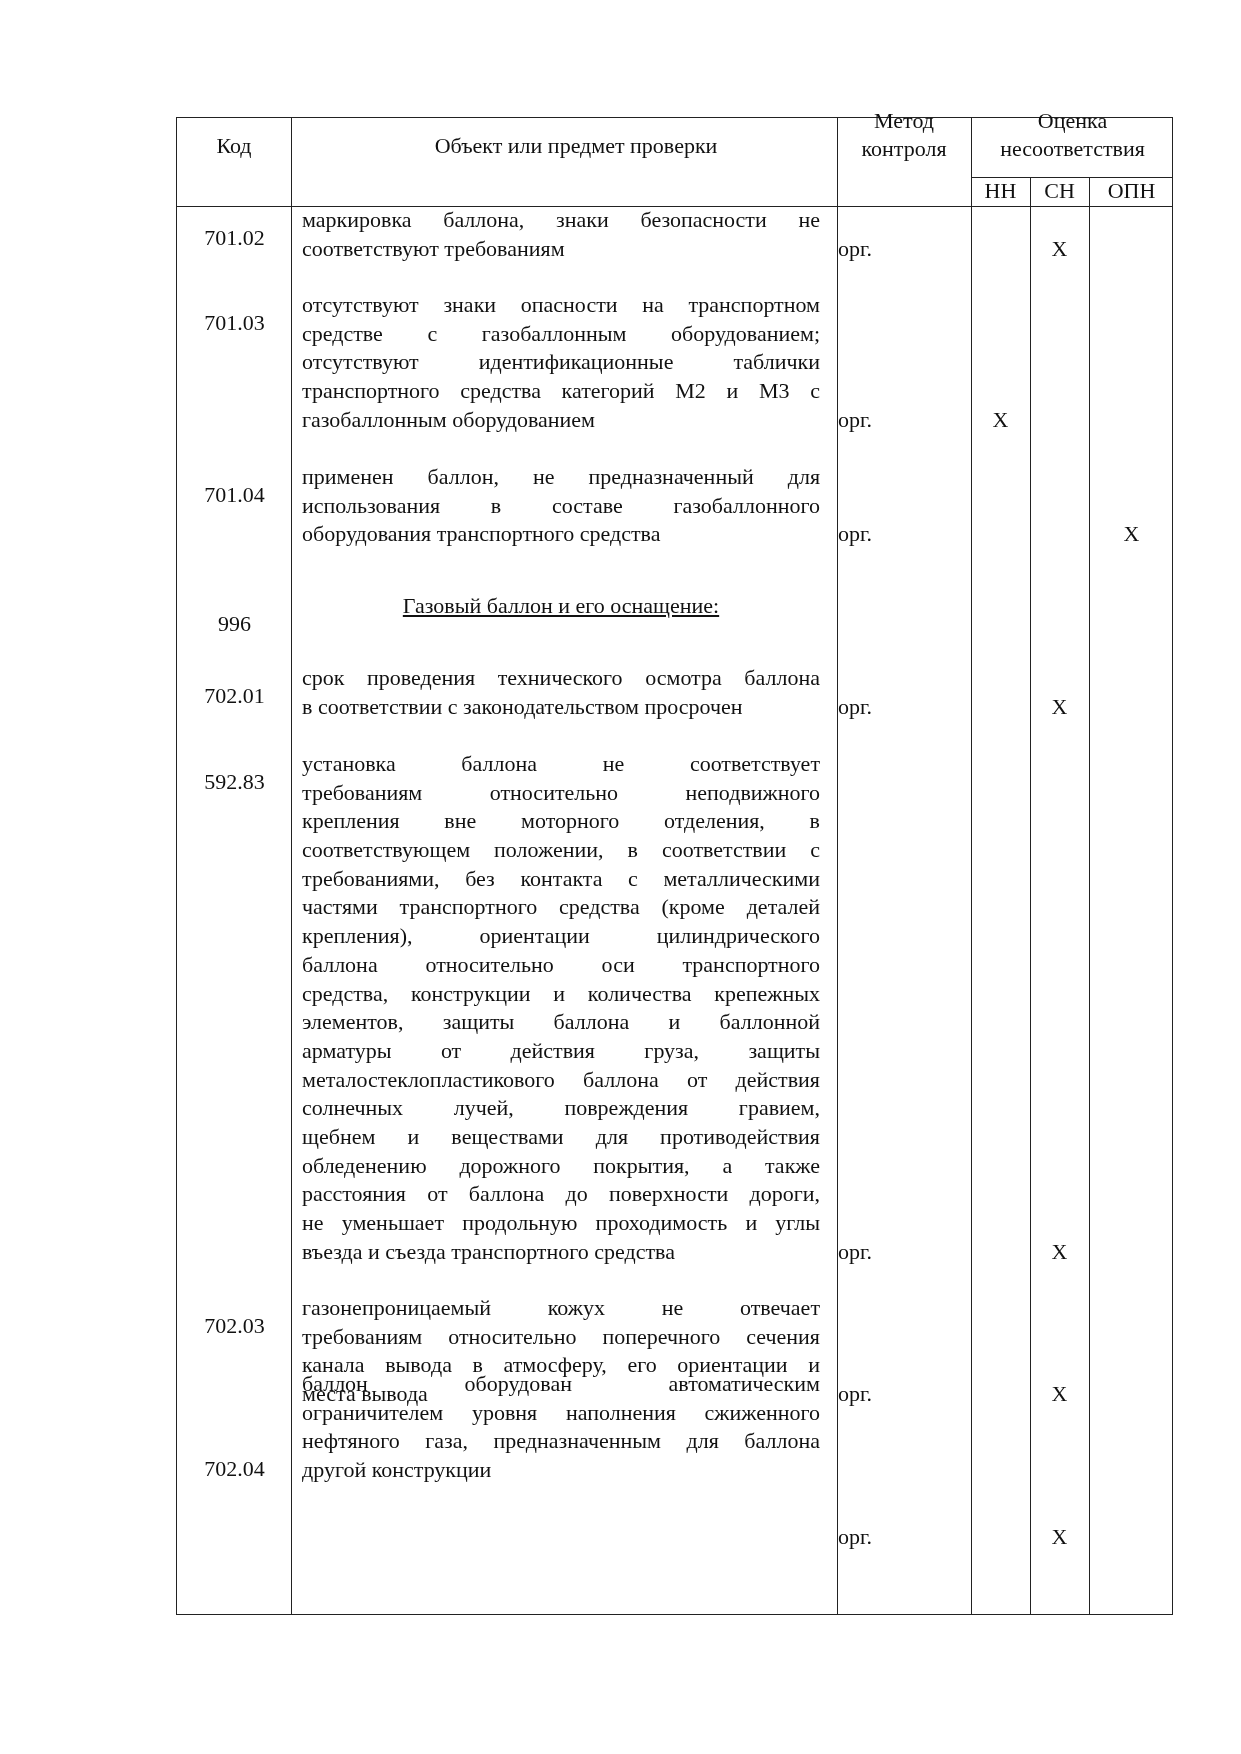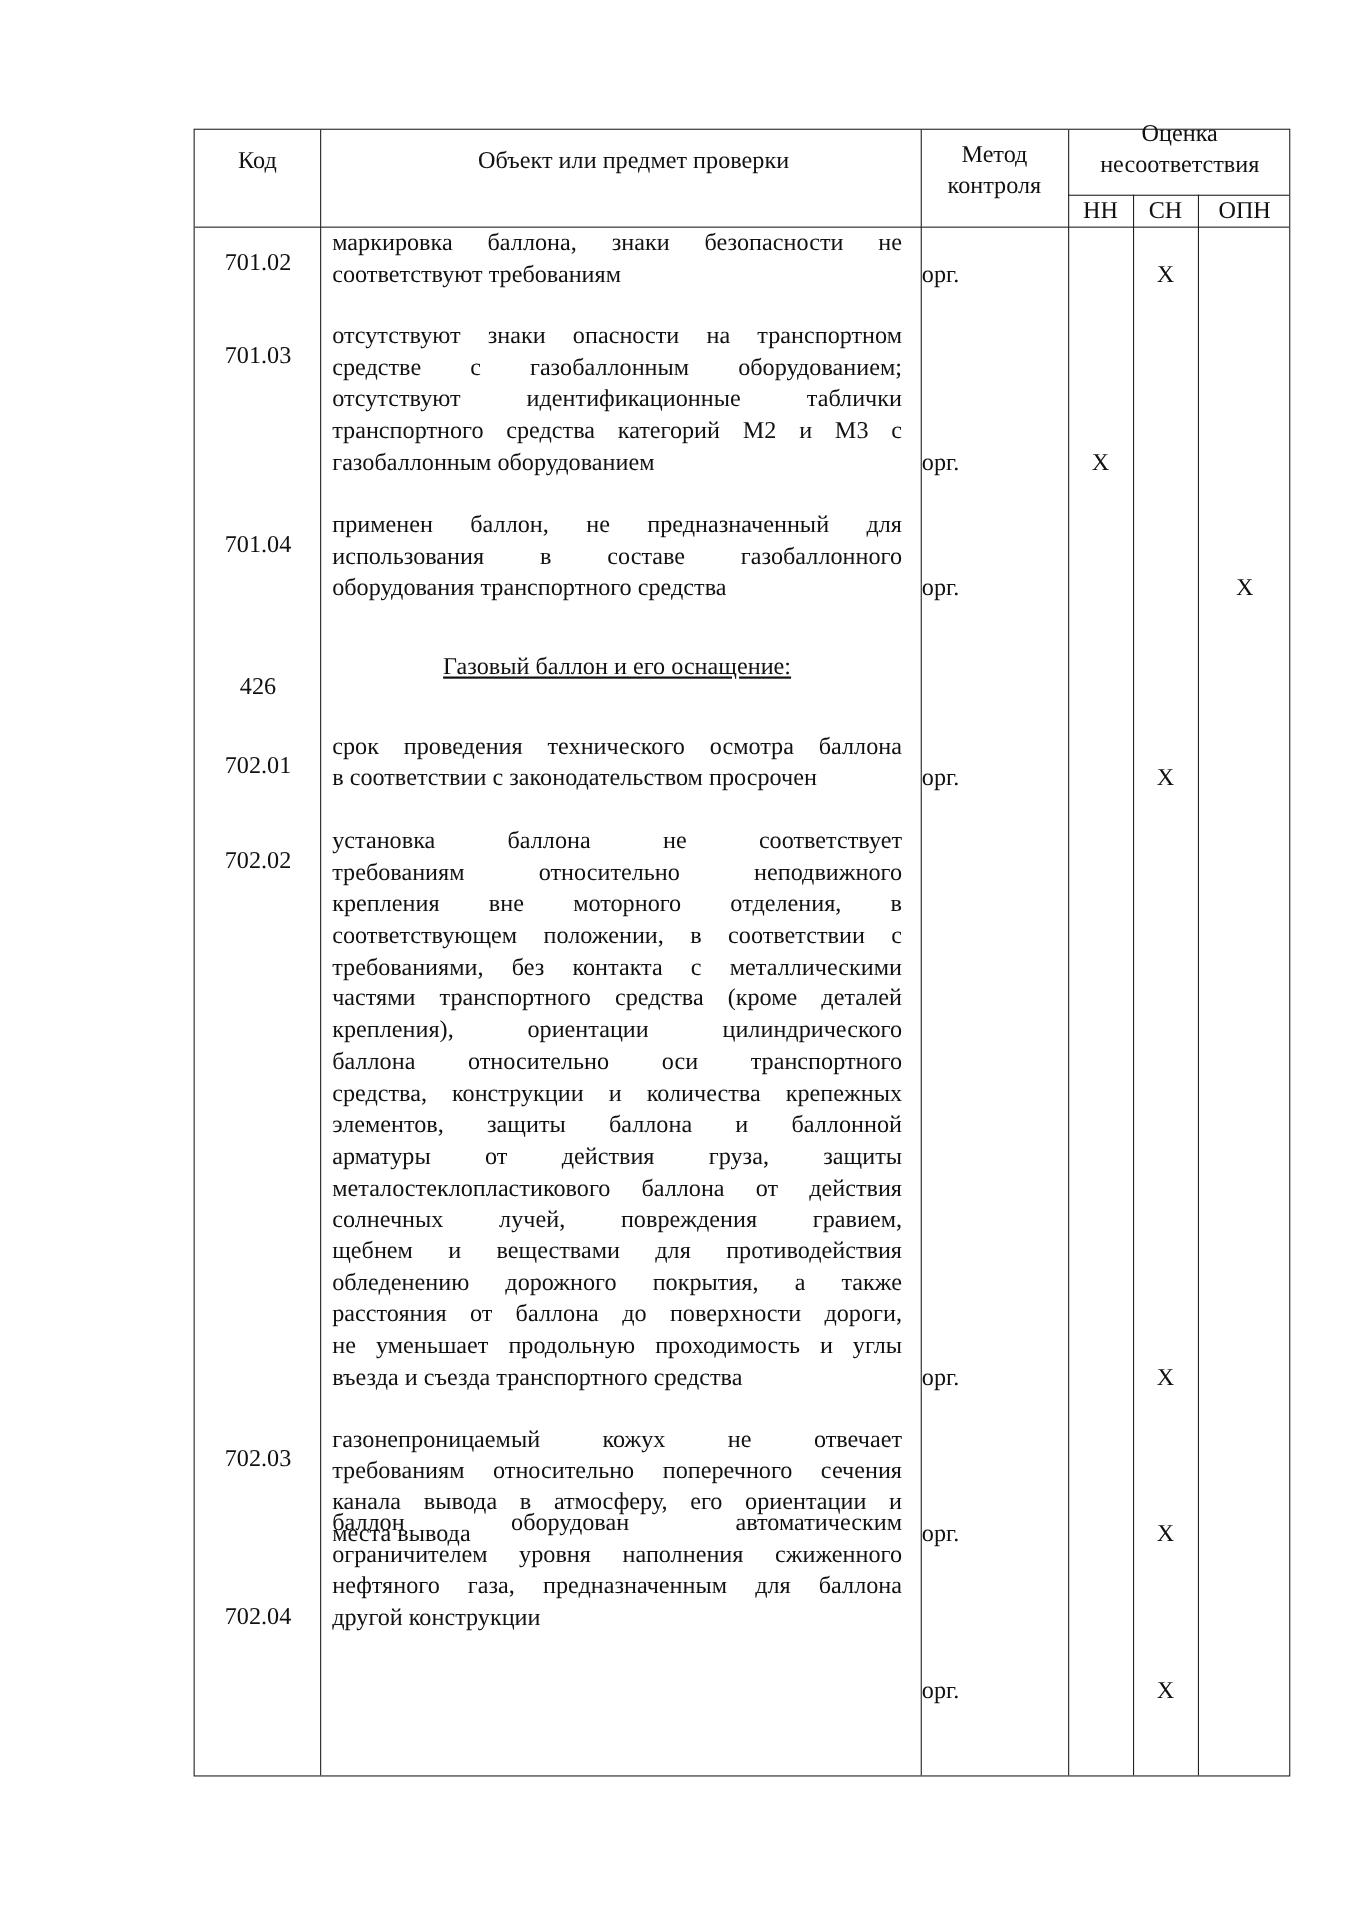--- a/index.html
+++ b/index.html
@@ -31,21 +31,21 @@
     <div class="vline" style="left:660px"></div>
     <div class="vline" style="left:794px"></div>
     <div class="vline" style="left:853px; top:59px"></div>
     <div class="vline" style="left:912px; top:59px"></div>
 
     <div class="hline" style="left:794px; right:0; top:59px"></div>
     <div class="hline" style="left:0; right:0; top:88px"></div>
 
     <div class="hdr" style="left:0; width:114px; top:14px;">Код</div>
     <div class="hdr" style="left:114px; width:546px; top:14px;padding-left:12px;">Объект или предмет проверки</div>
-    <div class="hdr" style="left:660px; width:134px; top:-11px;margin-top:19px;">
+    <div class="hdr" style="left:660px; width:134px; top:-11px;">
       <div>Метод</div>
       <div>контроля</div>
     </div>
     <div class="hdr" style="left:794px; width:203px; top:-11px;">
       <div>Оценка</div>
       <div>несоответствия</div>
     </div>
     <div class="hdr" style="left:794px; width:59px; top:59px;">НН</div>
     <div class="hdr" style="left:853px; width:59px; top:59px;">СН</div>
     <div class="hdr" style="left:912px; width:85px; top:59px;">ОПН</div>
@@ -76,34 +76,34 @@
           <div class="code" style="top: 345px;">701.04</div>
           <div class="desc" style="top: 345px;">
             <span class="ln">применен баллон, не предназначенный для</span>
             <span class="ln">использования в составе газобаллонного</span>
             <span class="ln last">оборудования транспортного средства</span>
           </div>
           <div class="method" style="top: 402.4px;">орг.</div>
           <div class="mark" style="top: 402.4px; left: 912px; width: 85px;">X</div>
         </div>
         <div>
-          <div class="code" style="top: 474px;">426</div>
+          <div class="code" style="top: 474px;">996</div>
           <div class="section-title" style="top: 474px;">Газовый баллон и его оснащение:</div>
         </div>
         <div>
           <div class="code" style="top: 546px;">702.01</div>
           <div class="desc" style="top: 546px;">
             <span class="ln">срок проведения технического осмотра баллона</span>
             <span class="ln last">в соответствии с законодательством просрочен</span>
           </div>
           <div class="method" style="top: 574.7px;">орг.</div>
           <div class="mark" style="top: 574.7px; left: 853px; width: 59px;">X</div>
         </div>
         <div>
-          <div class="code" style="top: 632px;">702.02</div>
+          <div class="code" style="top: 632px;">592.83</div>
           <div class="desc" style="top: 632px;">
             <span class="ln">установка баллона не соответствует</span>
             <span class="ln">требованиям относительно неподвижного</span>
             <span class="ln">крепления вне моторного отделения, в</span>
             <span class="ln">соответствующем положении, в соответствии с</span>
             <span class="ln">требованиями, без контакта с металлическими</span>
             <span class="ln">частями транспортного средства (кроме деталей</span>
             <span class="ln">крепления), ориентации цилиндрического</span>
             <span class="ln">баллона относительно оси транспортного</span>
             <span class="ln">средства, конструкции и количества крепежных</span>

